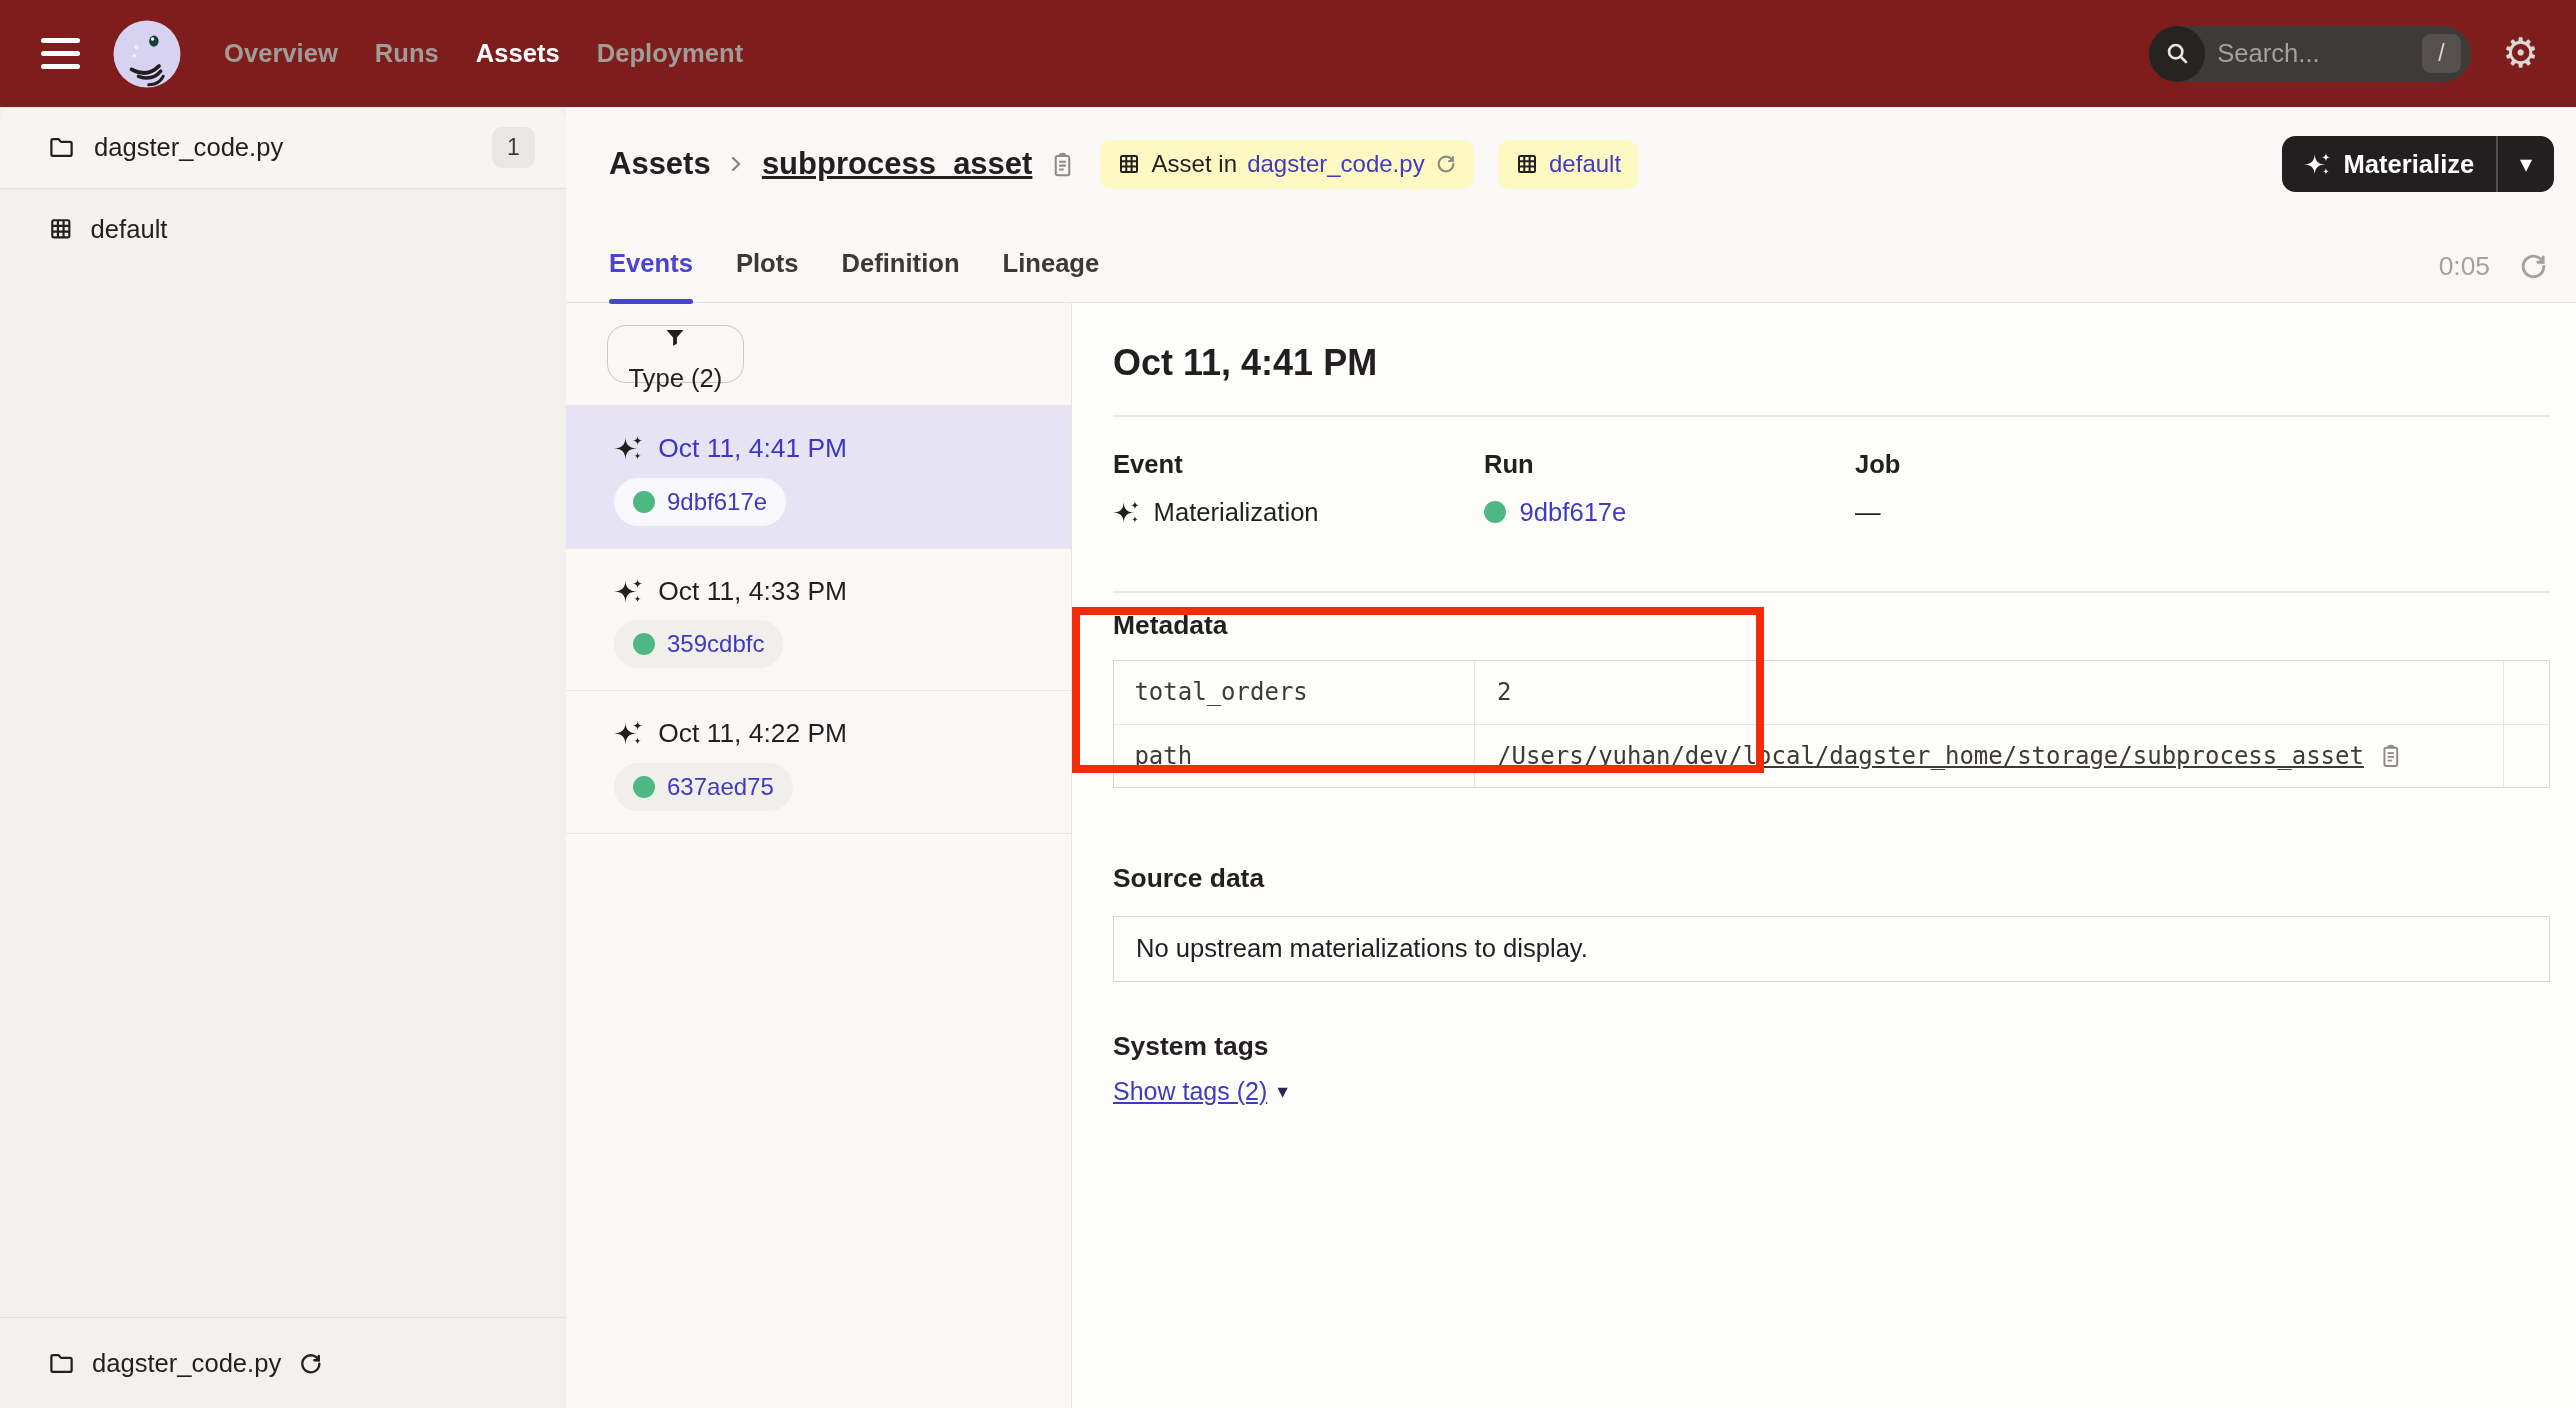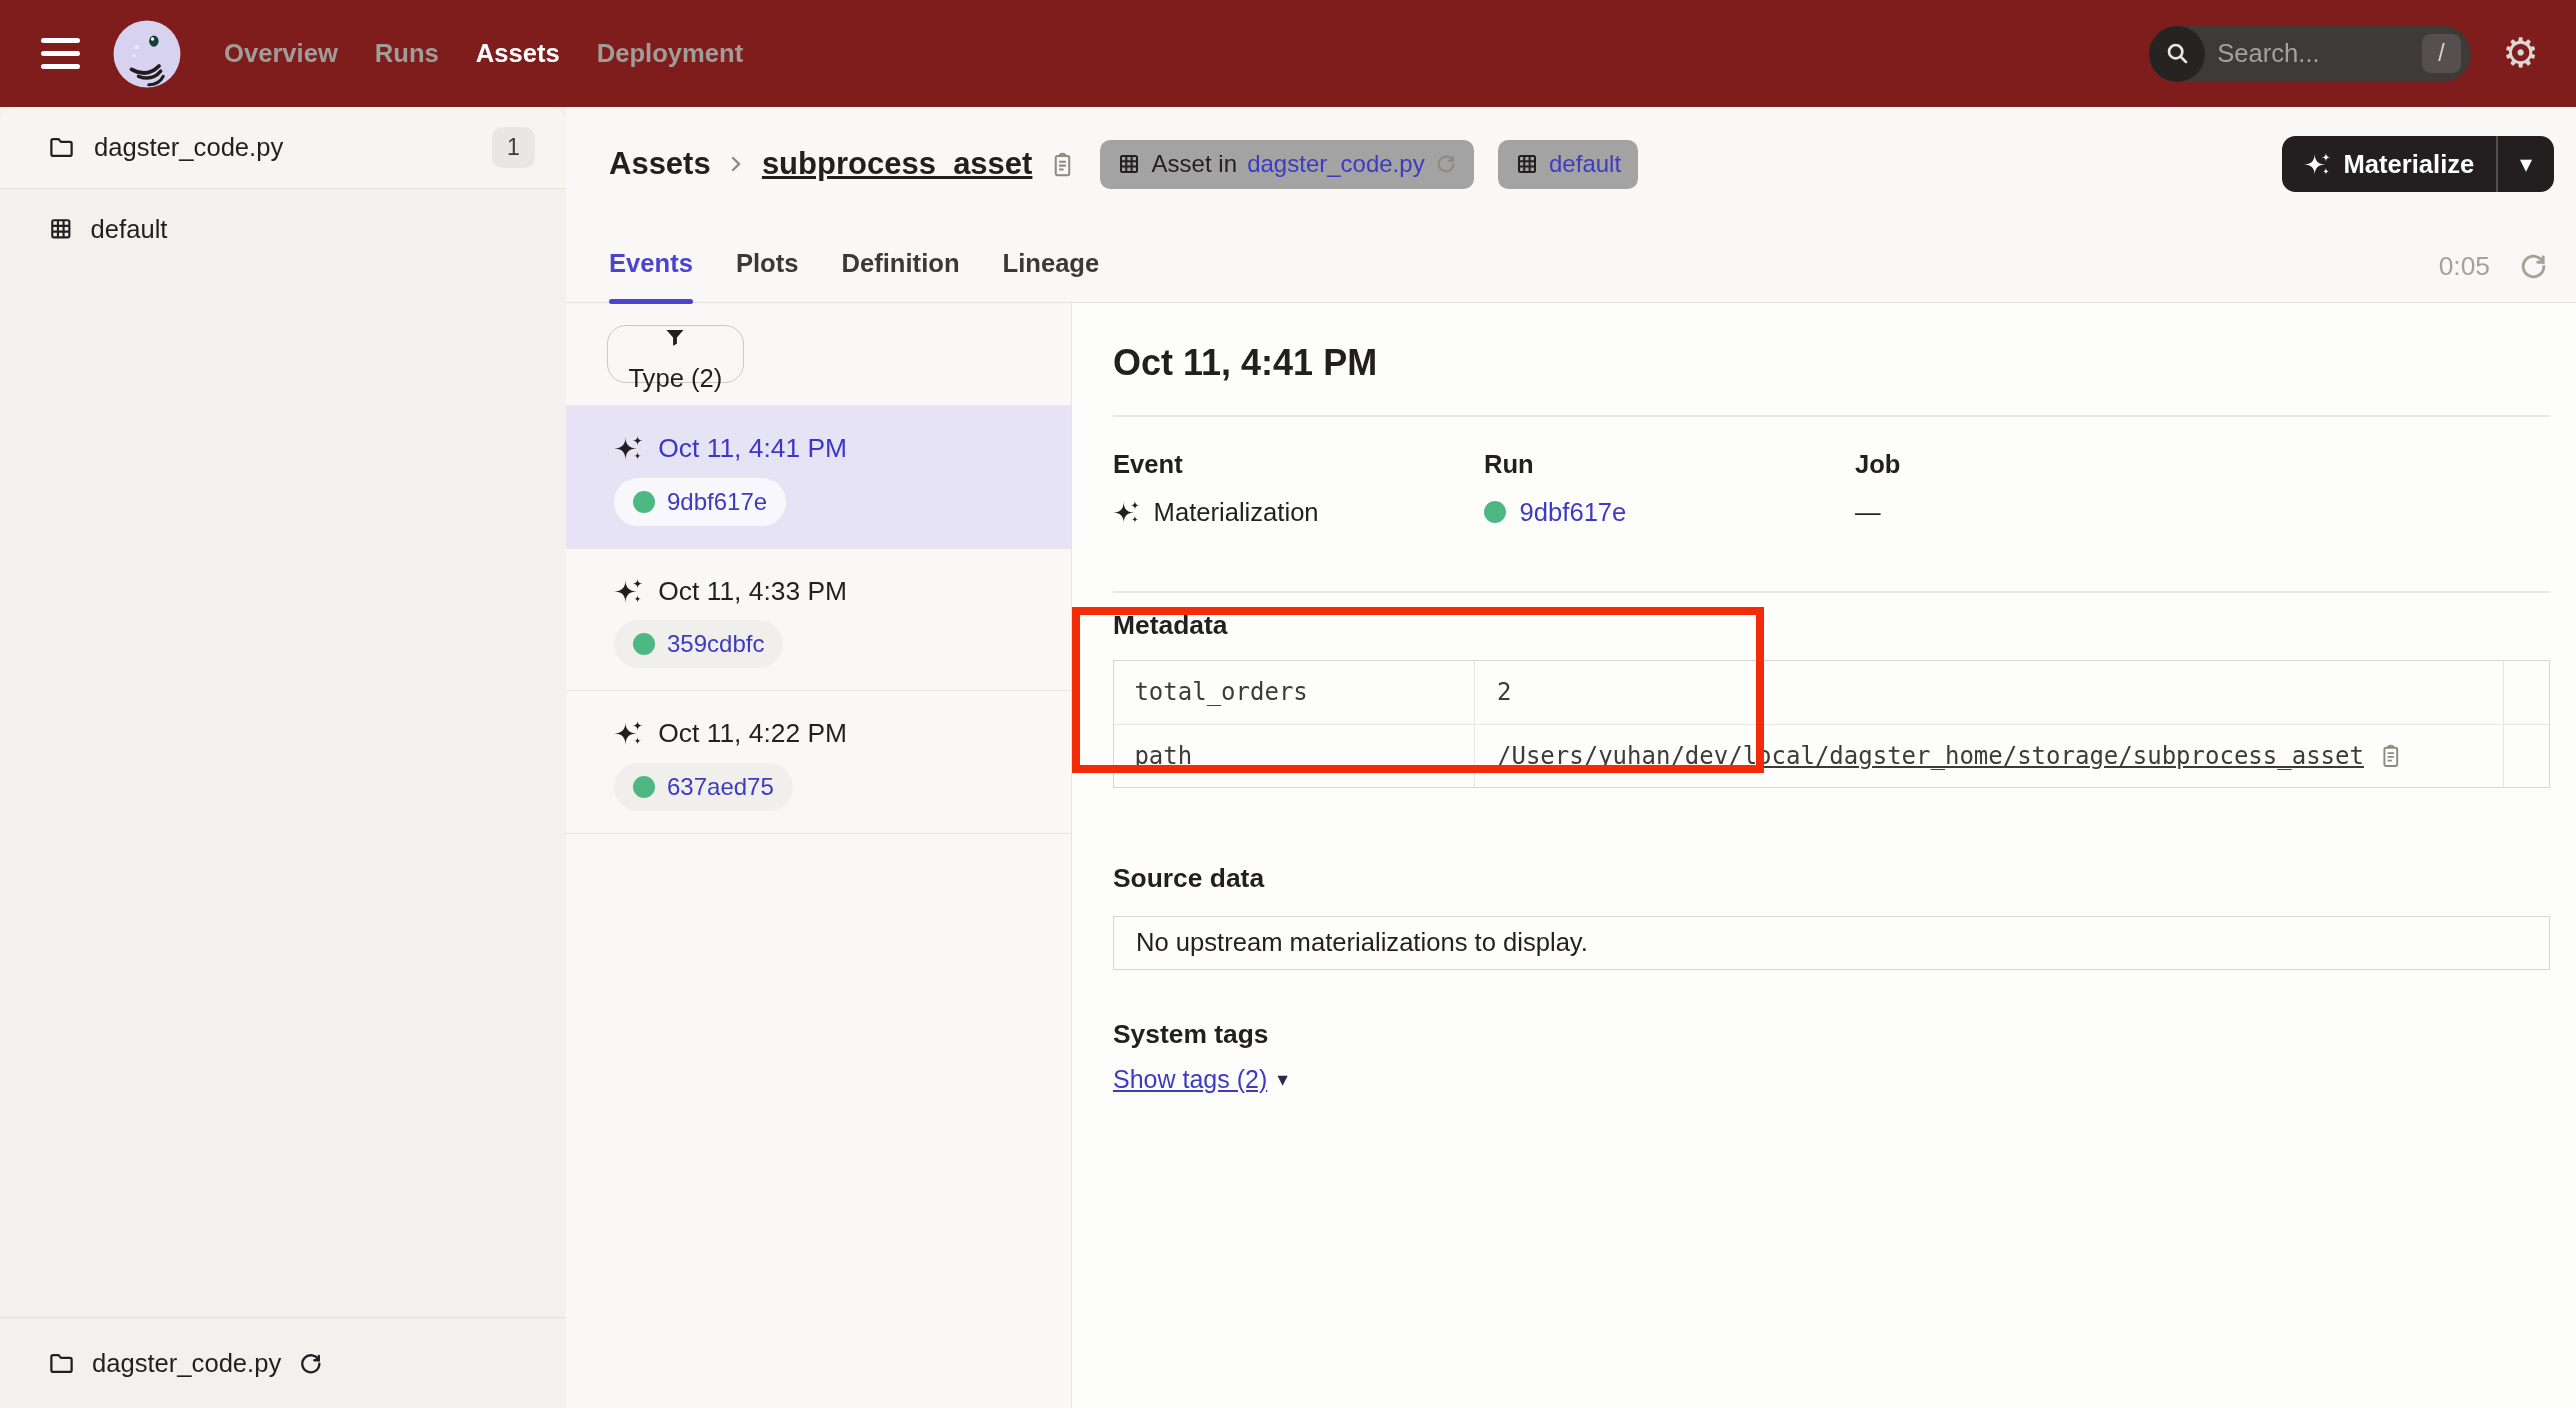--- a/index.html
+++ b/index.html
@@ -39,21 +39,21 @@
   .icon-gray { color: #8d8984; }
 
   .main { flex: 1; min-width: 0; display: flex; flex-direction: column; background: #f9f8f6; }
 
   
   .page-header { height: 114px; display: flex; align-items: center; padding: 0 22px 0 43px; }
   .crumb-root { font-size: 31px; font-weight: 700; color: #231f20; cursor: pointer; }
   .crumb-sep { margin: 0 13.6px; }
   .crumb-current { font-size: 31px; font-weight: 700; color: #231f20; text-decoration: underline; }
   .copy-btn { margin-left: 17px; cursor: pointer; }
-  .badge-pill { display: flex; align-items: center; gap: 10.2px; background: #a3a3a3; border-radius: 10.2px; height: 49px; padding: 0 17px; font-size: 24px; margin-left: 24px; }
+  .badge-pill { display: flex; align-items: center; gap: 10.2px; background: #fef9c3; border-radius: 10.2px; height: 49px; padding: 0 17px; font-size: 24px; margin-left: 24px; }
   .badge-link { color: #3f3ac2; cursor: pointer; }
   .materialize-group { margin-left: auto; display: flex; align-items: stretch; background: #231f20; border-radius: 13.6px; height: 56px; overflow: hidden; justify-content: center; }
   .mat-main { display: flex; align-items: center; gap: 12px; padding: 0 22px; color: #ffffff; font-size: 25.6px; font-weight: 700; cursor: pointer; }
   .mat-divider { width: 1.7px; background: #534f4e; }
   .mat-caret { width: 56px; display: flex; align-items: center; justify-content: center; color: #ffffff; font-size: 24px; cursor: pointer; }
 
   
   .tabs-row { height: 82px; display: flex; align-items: flex-end; padding: 0 27px 0 43px; border-bottom: 1.7px solid #e7e4e0; }
   .tab { font-size: 25.6px; font-weight: 700; color: #3c3835; padding-bottom: 24px; margin-right: 43px; position: relative; cursor: pointer; }
   .tab.active { color: #4b43d1; }
@@ -89,21 +89,21 @@
   .meta-heading { margin-top: 17px; }
   .meta-table { margin-top: 19px; border: 1.7px solid #d9d5d0; background: #fdfdfb; }
   .meta-row { display: flex; align-items: stretch; height: 63px; }
   .meta-row + .meta-row { border-top: 1.7px solid #e9e6e1; }
   .mono { font-family: "DejaVu Sans Mono", "Liberation Mono", monospace; }
   .meta-key { width: 361px; flex-shrink: 0; border-right: 1.7px solid #e9e6e1; display: flex; align-items: center; padding: 0 20.4px; font-size: 24px; color: #3e3a35; }
   .meta-val { flex: 1; min-width: 0; display: flex; align-items: center; gap: 13.6px; padding: 0 22px; font-size: 24px; color: #3e3a35; }
   .meta-end { width: 46px; flex-shrink: 0; border-left: 1.7px solid #e9e6e1; }
   .path-link { color: #3e3a35; text-decoration: underline; cursor: pointer; white-space: nowrap; overflow: hidden; }
   .src-heading { margin-top: 75px; }
-  .src-box { margin-top: 22px; border: 1.7px solid #d9d5d0; height: 54px; display: flex; align-items: center; padding: 0 22px; font-size: 25.6px; color: #231f20; background: #fdfdfb; }
+  .src-box { margin-top: 22px; border: 1.7px solid #d9d5d0; height: 66px; display: flex; align-items: center; padding: 0 22px; font-size: 25.6px; color: #231f20; background: #fdfdfb; }
   .tags-heading { margin-top: 49px; }
   .show-tags { margin-top: 15.3px; display: inline-flex; align-items: center; gap: 10.2px; font-size: 25px; color: #3f3ac2; cursor: pointer; }
   .show-tags .lbl { text-decoration: underline; }
   .show-tags .caret { font-size: 20.4px; color: #2b2753; }
 
   
   .annotation { position: absolute; left: 1072px; top: 607px; width: 692px; height: 166px; border: 8.5px solid #f42b09; z-index: 40; pointer-events: none; }
 </style>
 </head>
 <body>

